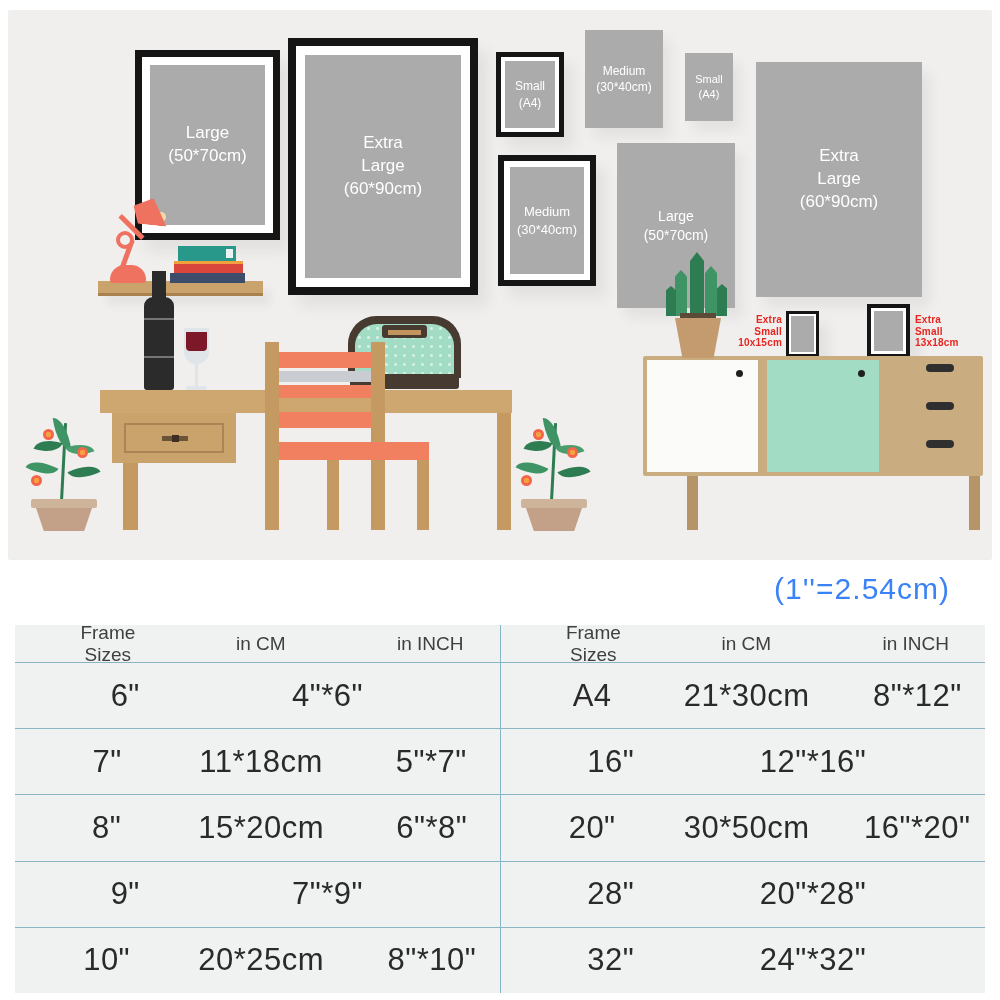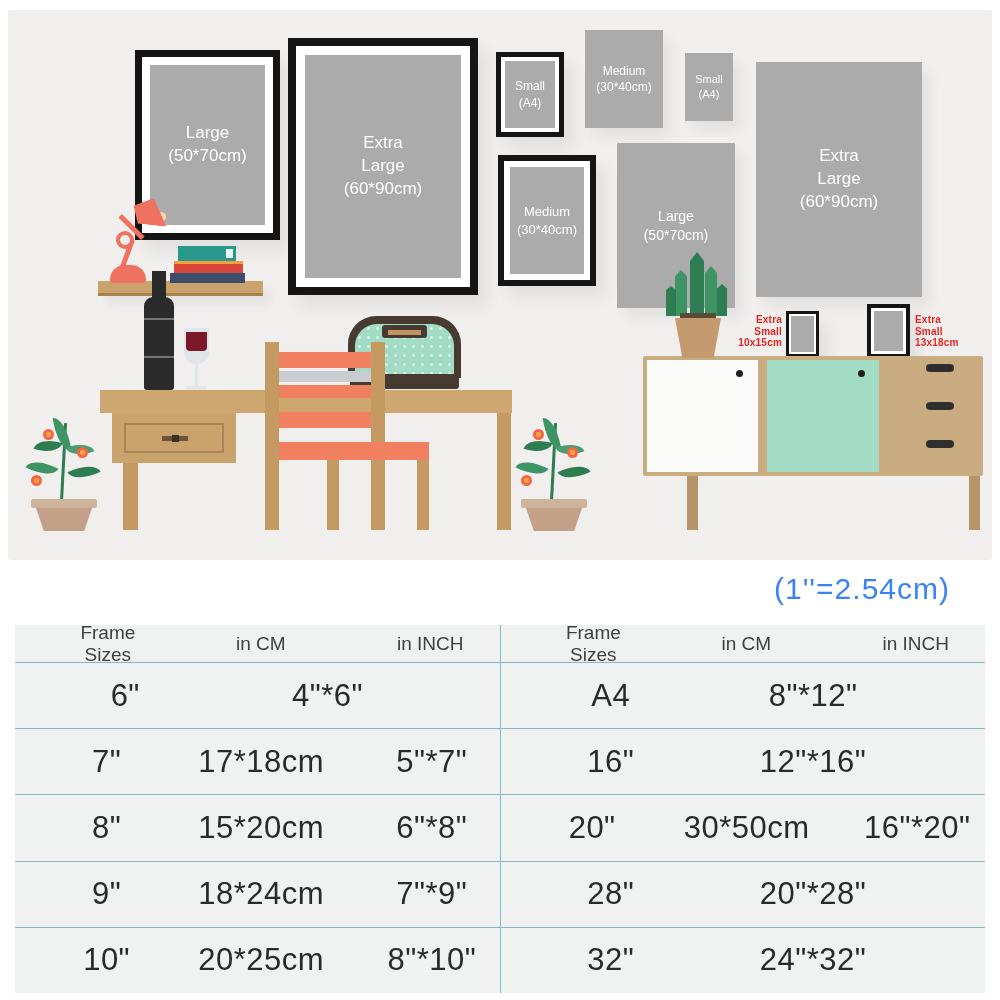--- a/index.html
+++ b/index.html
@@ -363,48 +363,48 @@
         <div class="th c1">Frame Sizes</div>
         <div class="th c2">in CM</div>
         <div class="th c3">in INCH</div>
       </div>
       <div class="trow">
         <div class="td c1">6"</div>
         <div class="td c3">4"*6"</div>
       </div>
       <div class="trow">
         <div class="td c1">7"</div>
-        <div class="td c2">17*18cm</div>
+        <div class="td c2">11*18cm</div>
         <div class="td c3">5"*7"</div>
       </div>
       <div class="trow">
         <div class="td c1">8"</div>
         <div class="td c2">15*20cm</div>
         <div class="td c3">6"*8"</div>
       </div>
       <div class="trow">
         <div class="td c1">9"</div>
-        <div class="td c2">18*24cm</div>
         <div class="td c3">7"*9"</div>
       </div>
       <div class="trow">
         <div class="td c1">10"</div>
         <div class="td c2">20*25cm</div>
         <div class="td c3">8"*10"</div>
       </div>
     </div>
 
     <div class="stable">
       <div class="thead">
         <div class="th c1">Frame Sizes</div>
         <div class="th c2">in CM</div>
         <div class="th c3">in INCH</div>
       </div>
       <div class="trow">
         <div class="td c1">A4</div>
+        <div class="td c2">21*30cm</div>
         <div class="td c3">8"*12"</div>
       </div>
       <div class="trow">
         <div class="td c1">16"</div>
         <div class="td c3">12"*16"</div>
       </div>
       <div class="trow">
         <div class="td c1">20"</div>
         <div class="td c2">30*50cm</div>
         <div class="td c3">16"*20"</div>

